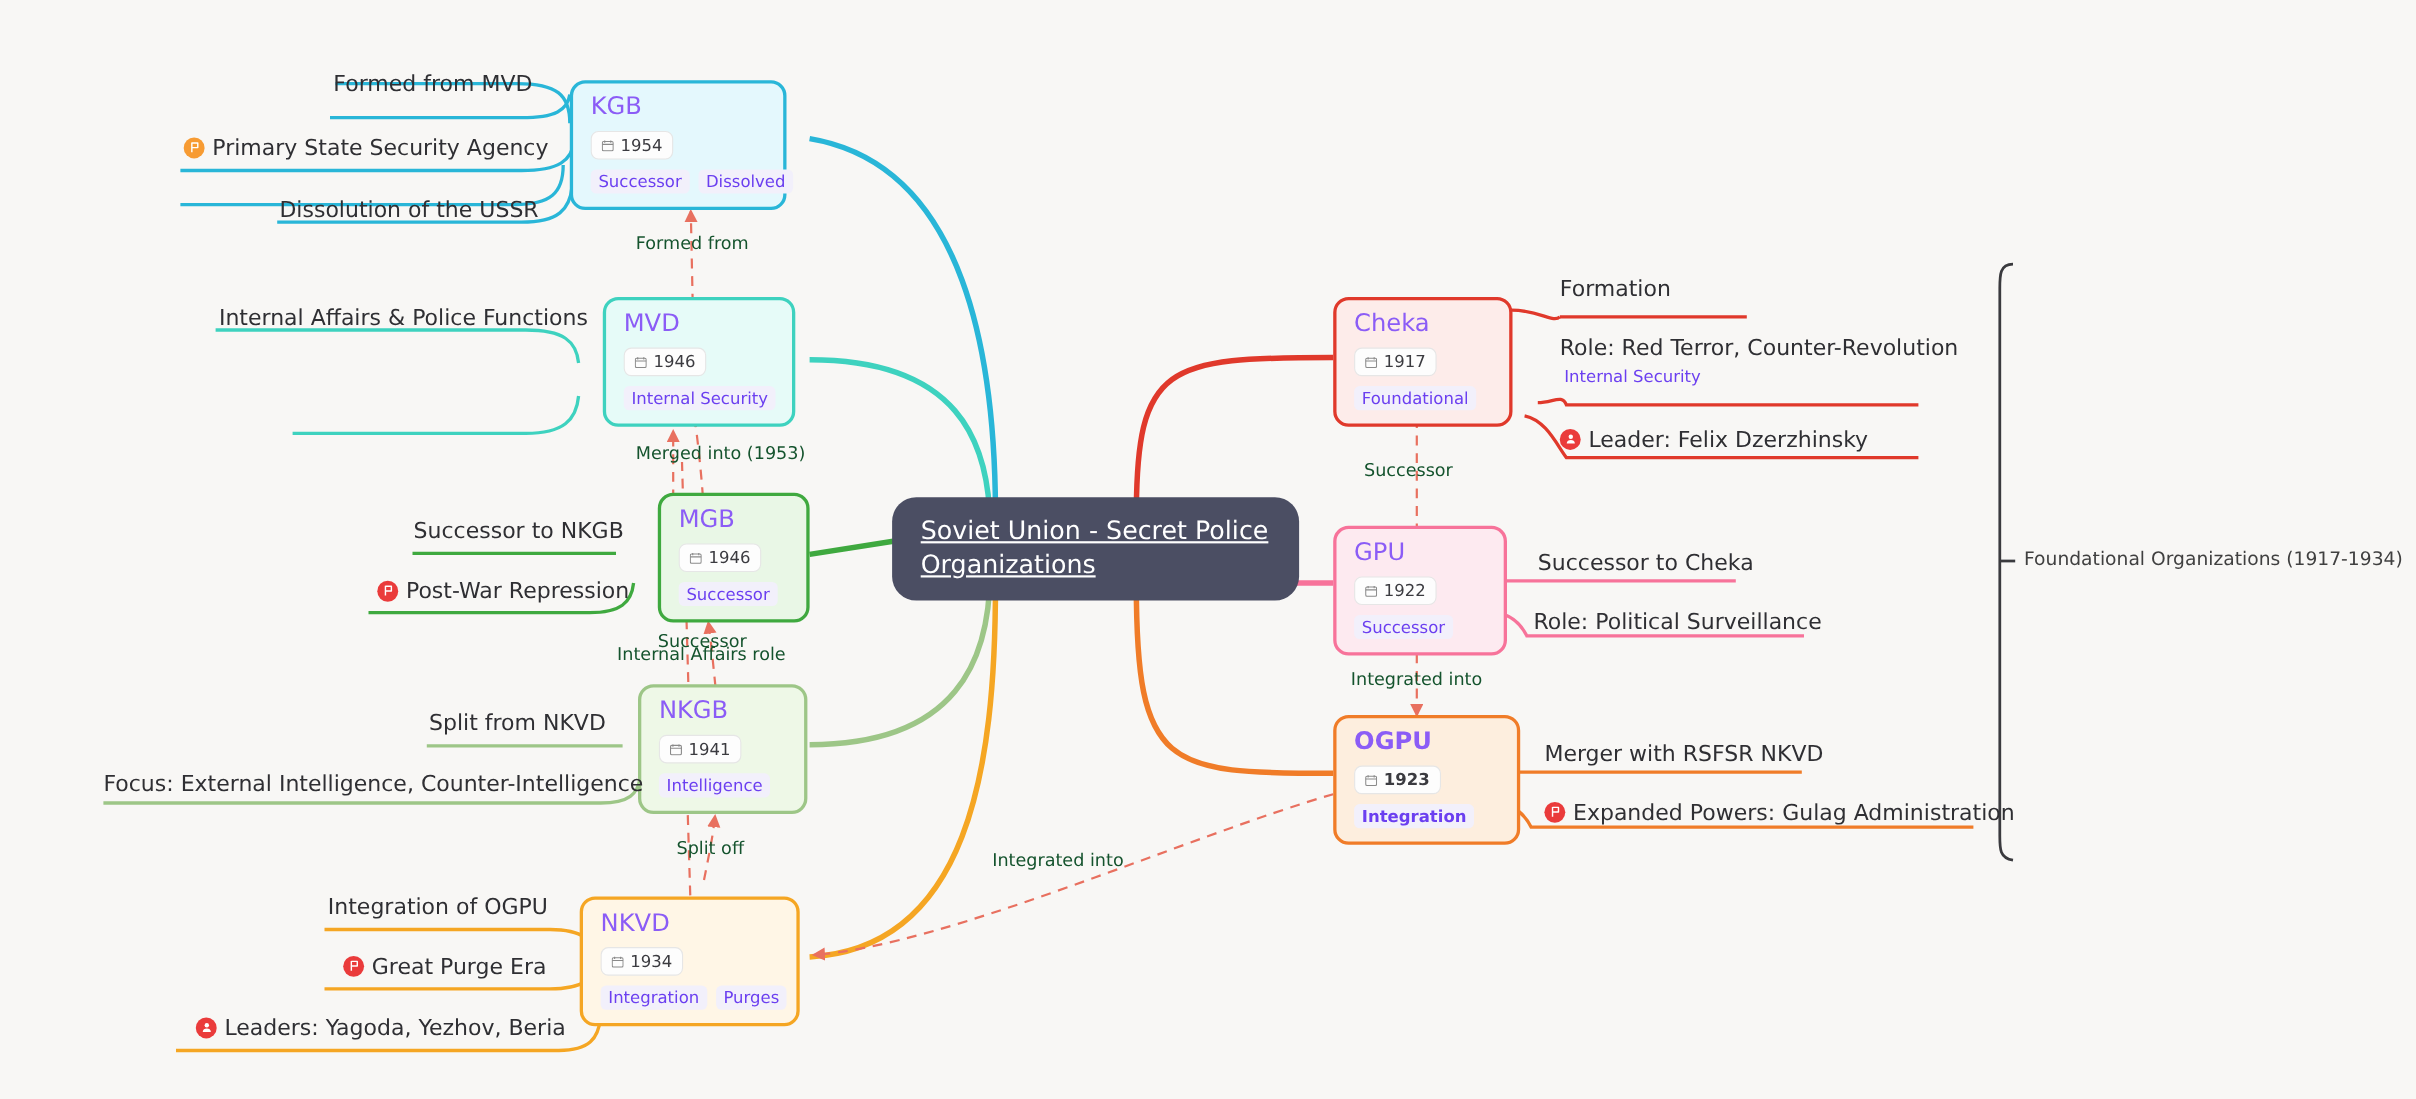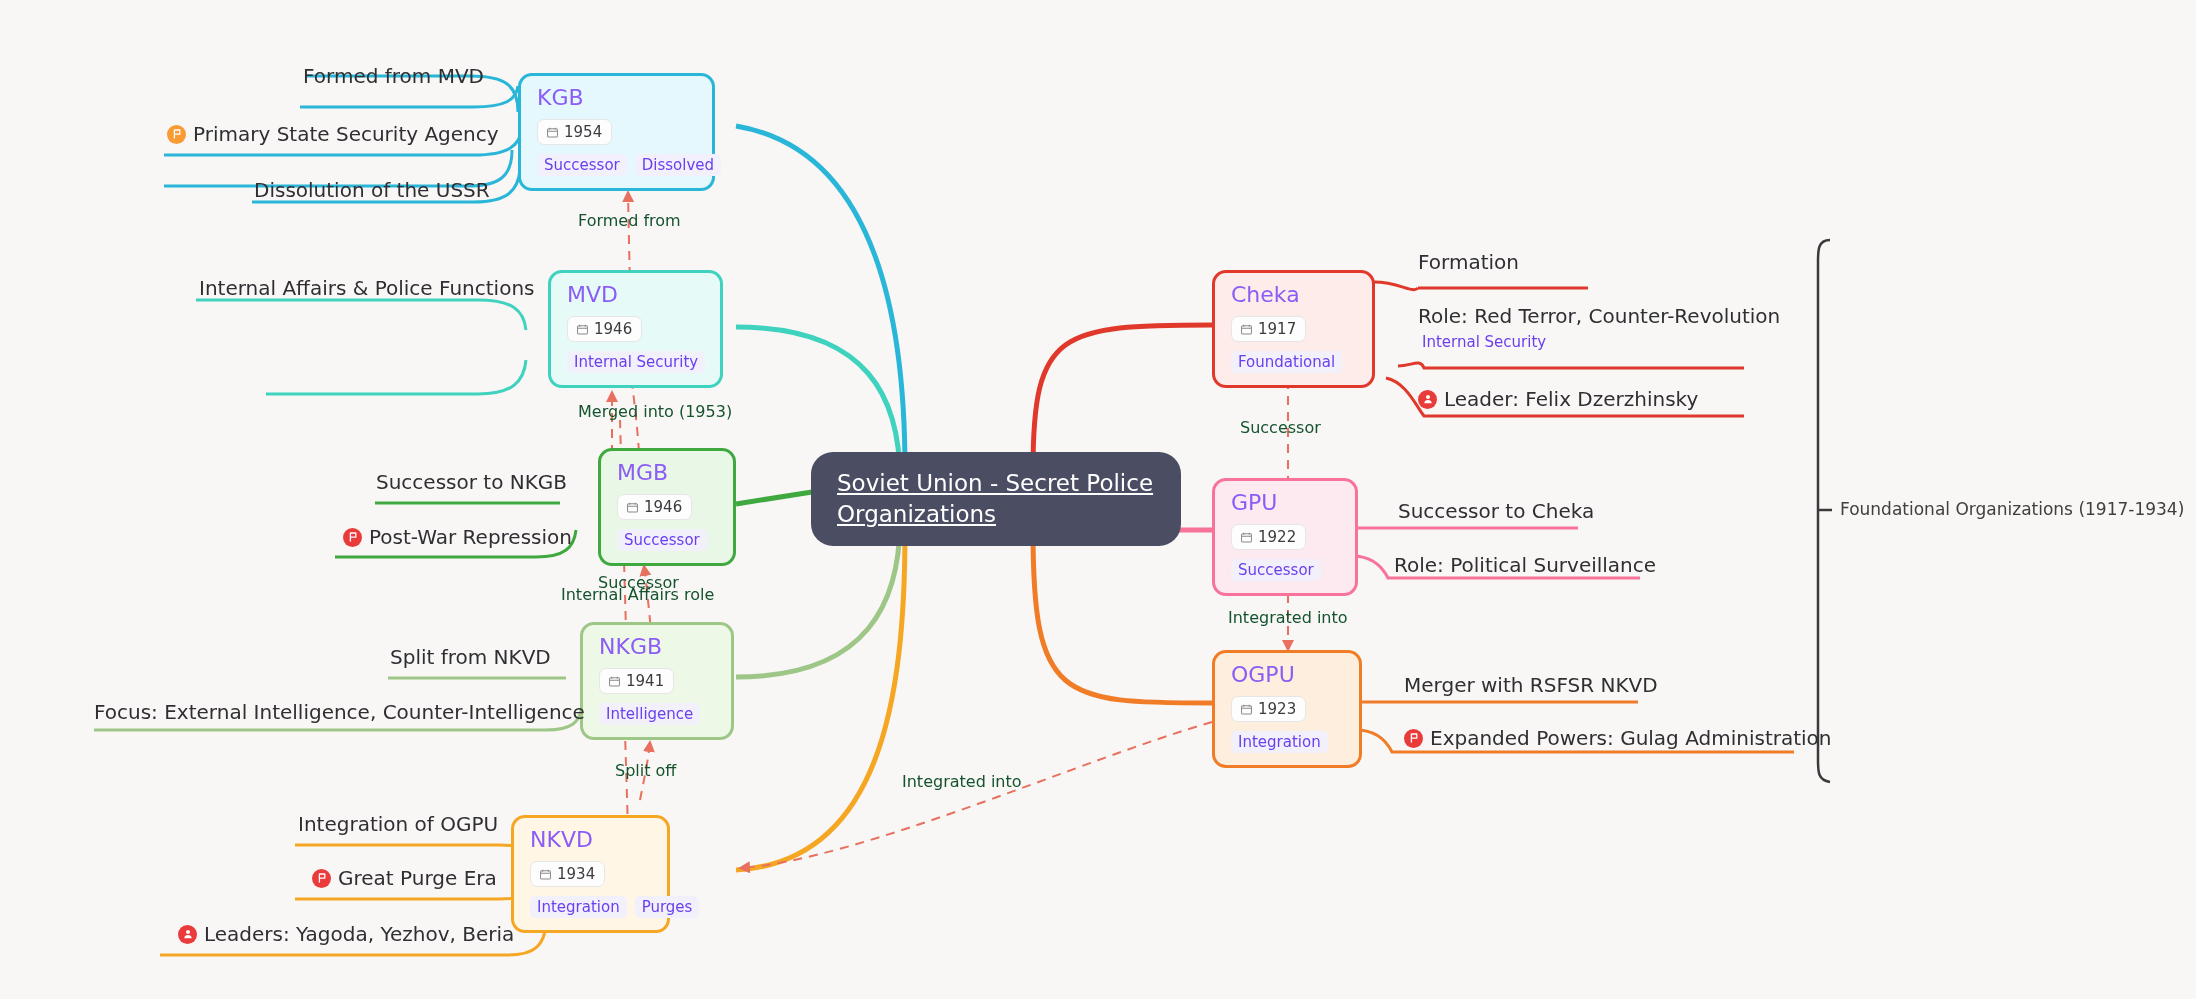--- a/index.html
+++ b/index.html
@@ -222,21 +222,21 @@
             </svg>
           </span>
         <span>1941</span>
       </span>
     </div>
     <div class="tagrow">
       <span class="tag">Intelligence</span>
     </div>
   </div>
 
-  <div class="node n-nkvd" style="left:511px;top:815px;width:159px;">
+  <div class="node n-nkvd" style="left:527px;top:815px;width:200px;">
     <div class="title">NKVD</div>
     <div class="badges">
       <span class="date-badge">
         <span class="cal">
             <svg width="11" height="11" viewBox="0 0 12 12">
               <rect x="0.6" y="1.8" width="10.8" height="9.2" rx="1.3" fill="none" stroke="#8a8a8a" stroke-width="1.1"></rect>
               <path d="M3,0.8 L3,3 M9,0.8 L9,3 M0.6,4.6 L11.4,4.6" stroke="#8a8a8a" stroke-width="1.1" fill="none"></path>
             </svg>
           </span>
         <span>1934</span>
@@ -259,39 +259,39 @@
             </svg>
           </span>
         <span>1917</span>
       </span>
     </div>
     <div class="tagrow">
       <span class="tag">Foundational</span>
     </div>
   </div>
 
-  <div class="node n-gpu" style="left:1212px;top:478px;width:146px;">
+  <div class="node n-gpu" style="left:1212px;top:478px;width:158px;">
     <div class="title">GPU</div>
     <div class="badges">
       <span class="date-badge">
         <span class="cal">
             <svg width="11" height="11" viewBox="0 0 12 12">
               <rect x="0.6" y="1.8" width="10.8" height="9.2" rx="1.3" fill="none" stroke="#8a8a8a" stroke-width="1.1"></rect>
               <path d="M3,0.8 L3,3 M9,0.8 L9,3 M0.6,4.6 L11.4,4.6" stroke="#8a8a8a" stroke-width="1.1" fill="none"></path>
             </svg>
           </span>
         <span>1922</span>
       </span>
     </div>
     <div class="tagrow">
       <span class="tag">Successor</span>
     </div>
   </div>
 
-  <div class="node n-ogpu" style="left:1212px;top:650px;width:150px;">
+  <div class="node n-ogpu" style="left:1212px;top:650px;width:170px;font-weight:bold;">
     <div class="title">OGPU</div>
     <div class="badges">
       <span class="date-badge">
         <span class="cal">
             <svg width="11" height="11" viewBox="0 0 12 12">
               <rect x="0.6" y="1.8" width="10.8" height="9.2" rx="1.3" fill="none" stroke="#8a8a8a" stroke-width="1.1"></rect>
               <path d="M3,0.8 L3,3 M9,0.8 L9,3 M0.6,4.6 L11.4,4.6" stroke="#8a8a8a" stroke-width="1.1" fill="none"></path>
             </svg>
           </span>
         <span>1923</span>

